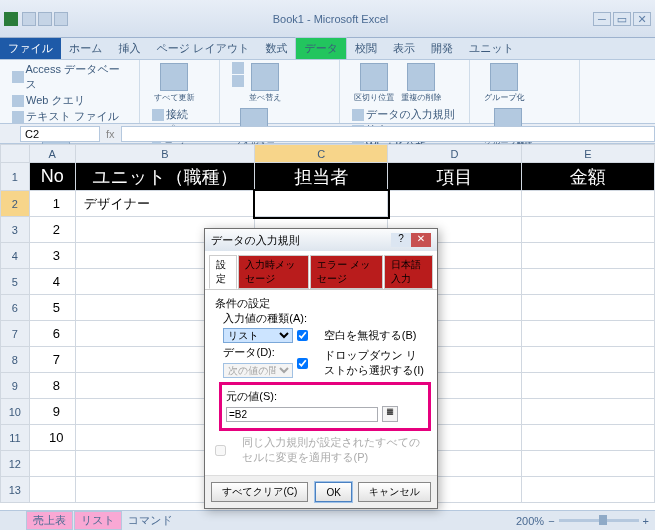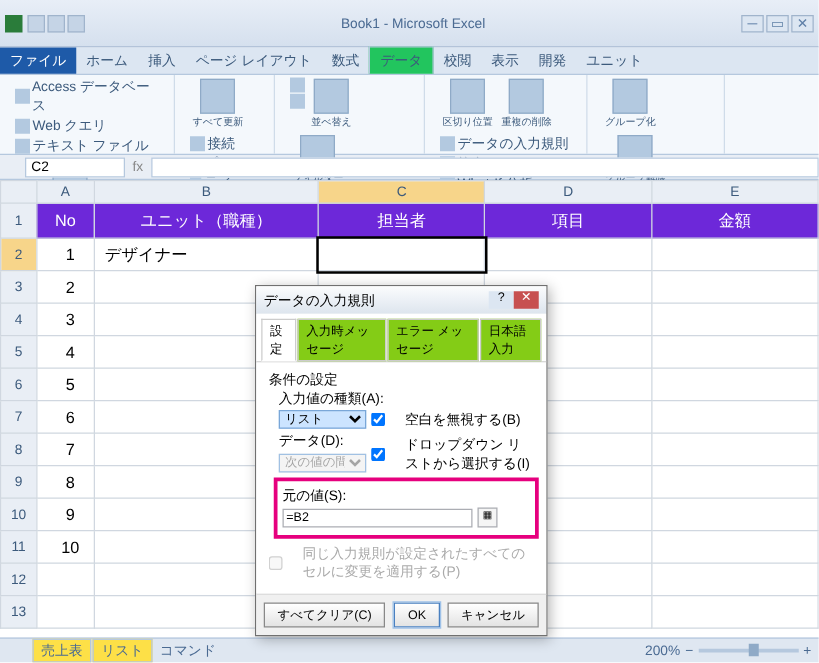--- a/index.html
+++ b/index.html
@@ -29,38 +29,38 @@
 .namebox .nb{width:80px;background:#fff;border:1px solid #b5c8de;padding:1px 4px;margin-left:20px}
 .namebox .fx{margin:16px 6px;color:#888}
 .namebox .fbar{flex:1;background:#fff;border:1px solid #b5c8de;height:16px}
 .grid{position:relative;background:#fff}
 .grid table{border-collapse:collapse;width:100%}
 .grid th,.grid td{border:1px solid #d0d7e0;text-align:center;font-size:11px}
 .grid .ch{background:#e9eef5;height:18px;color:#3c5a7c;font-weight:normal}
 .grid .rh{background:#e9eef5;width:28px;color:#3c5a7c;font-weight:normal}
 .grid .ch.sel,.grid .rh.sel{background:#f7d58a}
 .grid .corner{background:#e9eef5;width:28px}
-.grid .hdr{background:#6d28d9;color:#fff;font-size:13px;height:28px}
+.grid .hdr{background:#000000;color:#fff;font-size:18px;height:28px}
 .grid .data{height:26px;font-size:13px;text-align:left;padding-left:8px}
 .grid .data.center{text-align:center}
 .grid .selcell{background:#fff;outline:2px solid #000}
 .statusbar{position:absolute;bottom:0;left:0;right:0;height:20px;background:#dfe7f1;border-top:1px solid #b5c8de;display:flex;align-items:center;font-size:10px;color:#4a6a92;padding:0 6px}
 .statusbar .sheets{display:flex;gap:1px;margin-left:20px}
-.statusbar .sheet{background:#fde047;border:1px solid #b5c8de;padding:1px 6px}
+.statusbar .sheet{background:#f9a8d4;border:1px solid #b5c8de;padding:1px 6px}
 .statusbar .zoom{margin-left:auto;display:flex;align-items:center;gap:4px}
 .statusbar .slider{width:80px;height:3px;background:#b5c8de;position:relative}
 .statusbar .slider::after{content:"";position:absolute;width:8px;height:10px;background:#8faac7;top:-4px;left:50%}
 .dialog{position:absolute;left:204px;top:228px;width:234px;background:#f0f0f0;border:1px solid #707070;box-shadow:2px 2px 10px rgba(0,0,0,.3)}
 .dlgtitle{height:22px;background:linear-gradient(#fbfcfd,#dde5ee);display:flex;align-items:center;padding:0 6px;color:#000;font-size:11px}
 .dlgtitle .dlgbtns{margin-left:auto;display:flex}
 .dlgtitle .dlgbtns span{width:20px;height:14px;text-align:center;line-height:12px;font-size:10px}
 .dlgtitle .dlgbtns .close{background:#c75050;color:#fff}
 .dlgtitle .dlgbtns .help{background:#dce6f2}
 .dlgtabs{display:flex;background:#fff;border-bottom:1px solid #ccc;padding:4px 4px 0;gap:1px}
-.dlgtab{padding:2px 6px;border:1px solid #ccc;background:#84cc16;font-size:10px}
+.dlgtab{padding:2px 6px;border:1px solid #ccc;background:#b91c1c;font-size:10px}
 .dlgtab.active{background:#fff;border-bottom-color:#fff}
 .dlgbody{background:#fff;padding:6px 10px 10px;font-size:10px;color:#000}
 .dlgbody .row{display:flex;align-items:center;gap:4px;margin:2px 0}
 .dlgbody select{width:70px;font-size:10px;background:#cce4ff;border:1px solid #7aa7d8}
 .dlgbody input[type=text]{width:152px;border:1px solid #abadb3;padding:1px 2px;font-size:10px}
 .hlbox{border:3px solid #e6007e;padding:4px;margin:4px -4px}
 .refbtn{width:16px;height:16px;border:1px solid #abadb3;display:inline-block;background:#f5f5f5;font-size:8px;text-align:center}
 .dlgfoot{background:#f0f0f0;padding:6px;display:flex;gap:6px;justify-content:flex-end;border-top:1px solid #ddd}
 .dlgfoot button{padding:2px 10px;font-size:10px;border:1px solid #888;background:linear-gradient(#fff,#e3e3e3)}
 .dlgfoot .clear{margin-right:auto}

